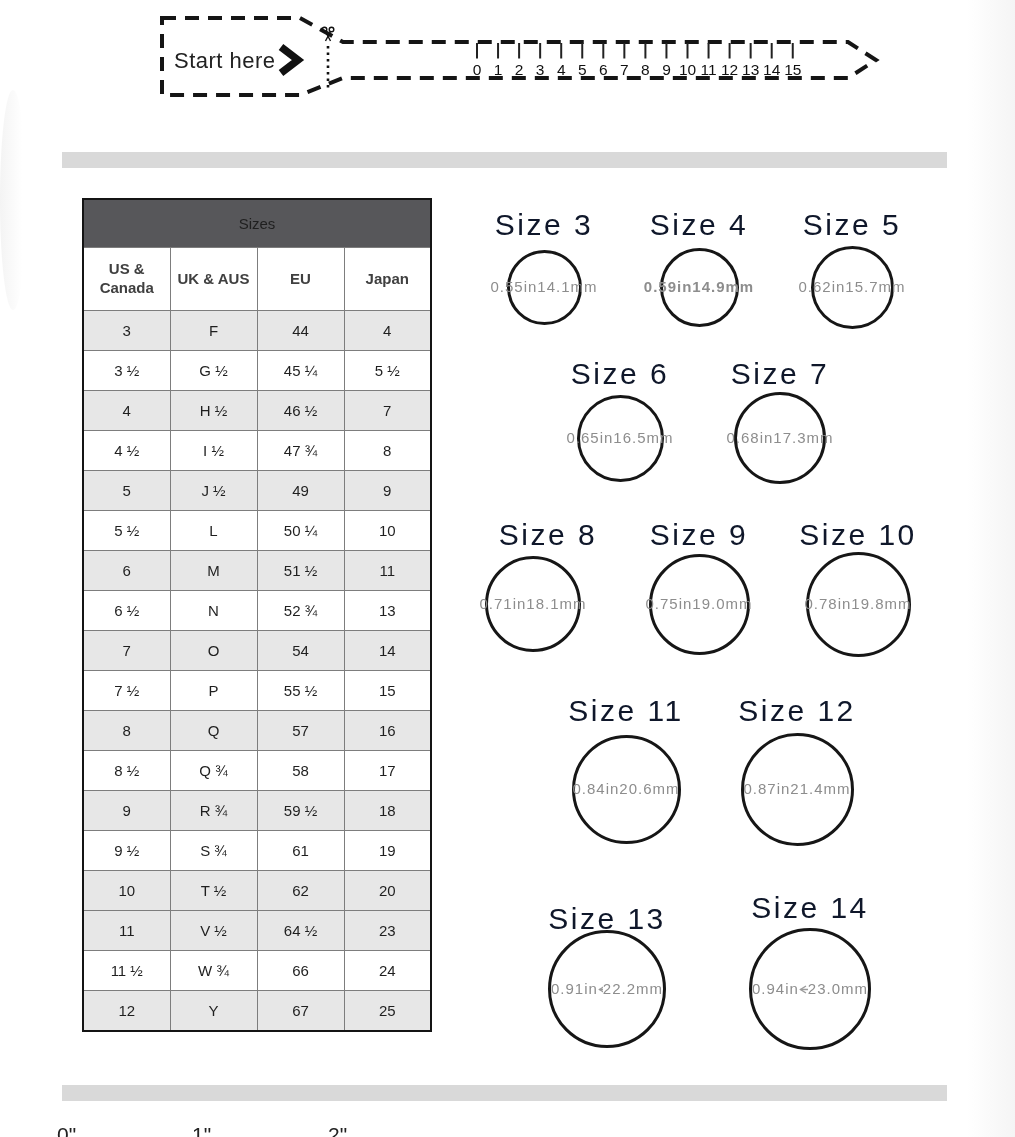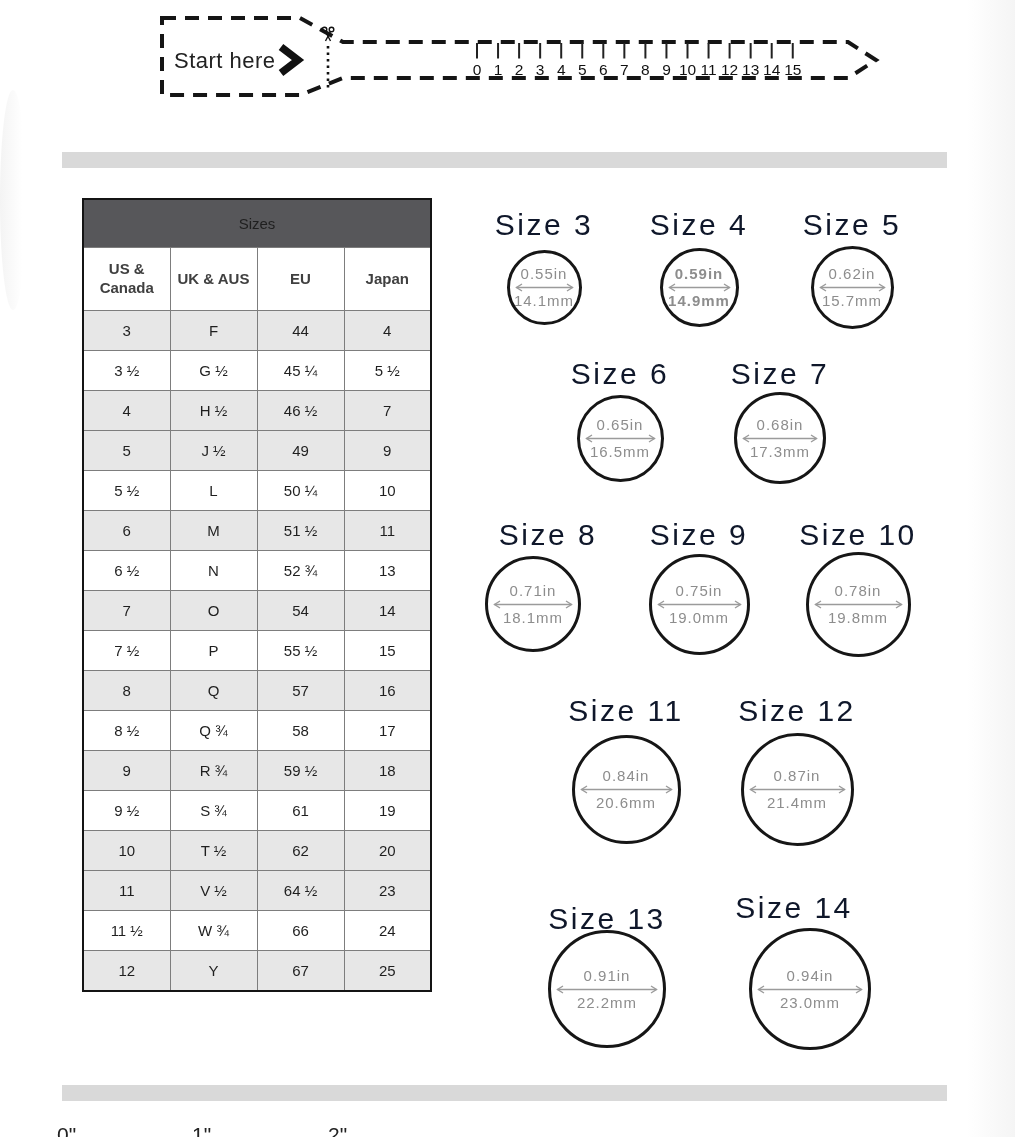--- a/index.html
+++ b/index.html
@@ -41,21 +41,21 @@
     font-size:15px;color:#1f1f1f;padding:0;}
   th.table-title{height:47px;background:#57575a;color:#ffffff;font-size:16px;font-weight:normal;border:1px solid #141414;}
   tr.col-head th{height:62px;background:#ffffff;color:#404040;font-weight:bold;line-height:1.25;}
   tr.data-row td{height:39px;}
   tr.data-row.alt td{background:#e7e7e7;}
 
   
   .ring-title{position:absolute;width:240px;text-align:center;
     font-size:30px;color:#0f172a;letter-spacing:2.5px;white-space:nowrap;}
   .ring-circle{position:absolute;border:3px solid #161616;border-radius:50%;
-    background:#fff;display:flex;flex-direction:column;align-items:center;justify-content:center;box-sizing:border-box;}
+    background:#fff;display:flex;align-items:center;justify-content:center;box-sizing:border-box;}
   .dim-text{font-size:15px;color:#8d8d8d;letter-spacing:1px;line-height:1.05;white-space:nowrap;}
   .dim-arrow{display:block;margin:1px 0;}
   .dim-arrow path,.dim-arrow line{stroke:#9b9b9b;stroke-width:1.4;fill:none;}
 
   
   .ruler-label{position:absolute;top:1123px;font-size:21px;color:#222;}
 </style>
 </head>
 <body>
 
@@ -138,20 +138,26 @@
           <td>G ½</td>
           <td>45 ¼</td>
           <td>5 ½</td>
         </tr>
         <tr class="data-row alt">
           <td>4</td>
           <td>H ½</td>
           <td>46 ½</td>
           <td>7</td>
         </tr>
+        <tr class="data-row">
+          <td>4 ½</td>
+          <td>I ½</td>
+          <td>47 ¾</td>
+          <td>8</td>
+        </tr>
         <tr class="data-row alt">
           <td>5</td>
           <td>J ½</td>
           <td>49</td>
           <td>9</td>
         </tr>
         <tr class="data-row">
           <td>5 ½</td>
           <td>L</td>
           <td>50 ¼</td>
@@ -336,21 +342,21 @@
       <div class="ring-title" style="left: 487px; top: 902px;">Size 13</div>
       <div class="ring-circle" style="width: 118px; height: 118px; left: 548px; top: 930px;">
         <span class="dim-text">0.91in</span>
         <svg class="dim-arrow" width="102" height="9">
           <line x1="1.5" y1="4.5" x2="100.5" y2="4.5"></line>
           <path d="M7 1 L1.5 4.5 L7 8"></path>
           <path d="M95 1 L100.5 4.5 L95 8"></path>
         </svg>
         <span class="dim-text">22.2mm</span>
       </div>
-      <div class="ring-title" style="left: 674px; top: 891px;">Size 14</div>
+      <div class="ring-title" style="left: 690px; top: 891px;">Size 14</div>
       <div class="ring-circle" style="width: 122px; height: 122px; left: 749px; top: 928px;">
         <span class="dim-text">0.94in</span>
         <svg class="dim-arrow" width="106" height="9">
           <line x1="1.5" y1="4.5" x2="104.5" y2="4.5"></line>
           <path d="M7 1 L1.5 4.5 L7 8"></path>
           <path d="M99 1 L104.5 4.5 L99 8"></path>
         </svg>
         <span class="dim-text">23.0mm</span>
       </div>
     </div>

